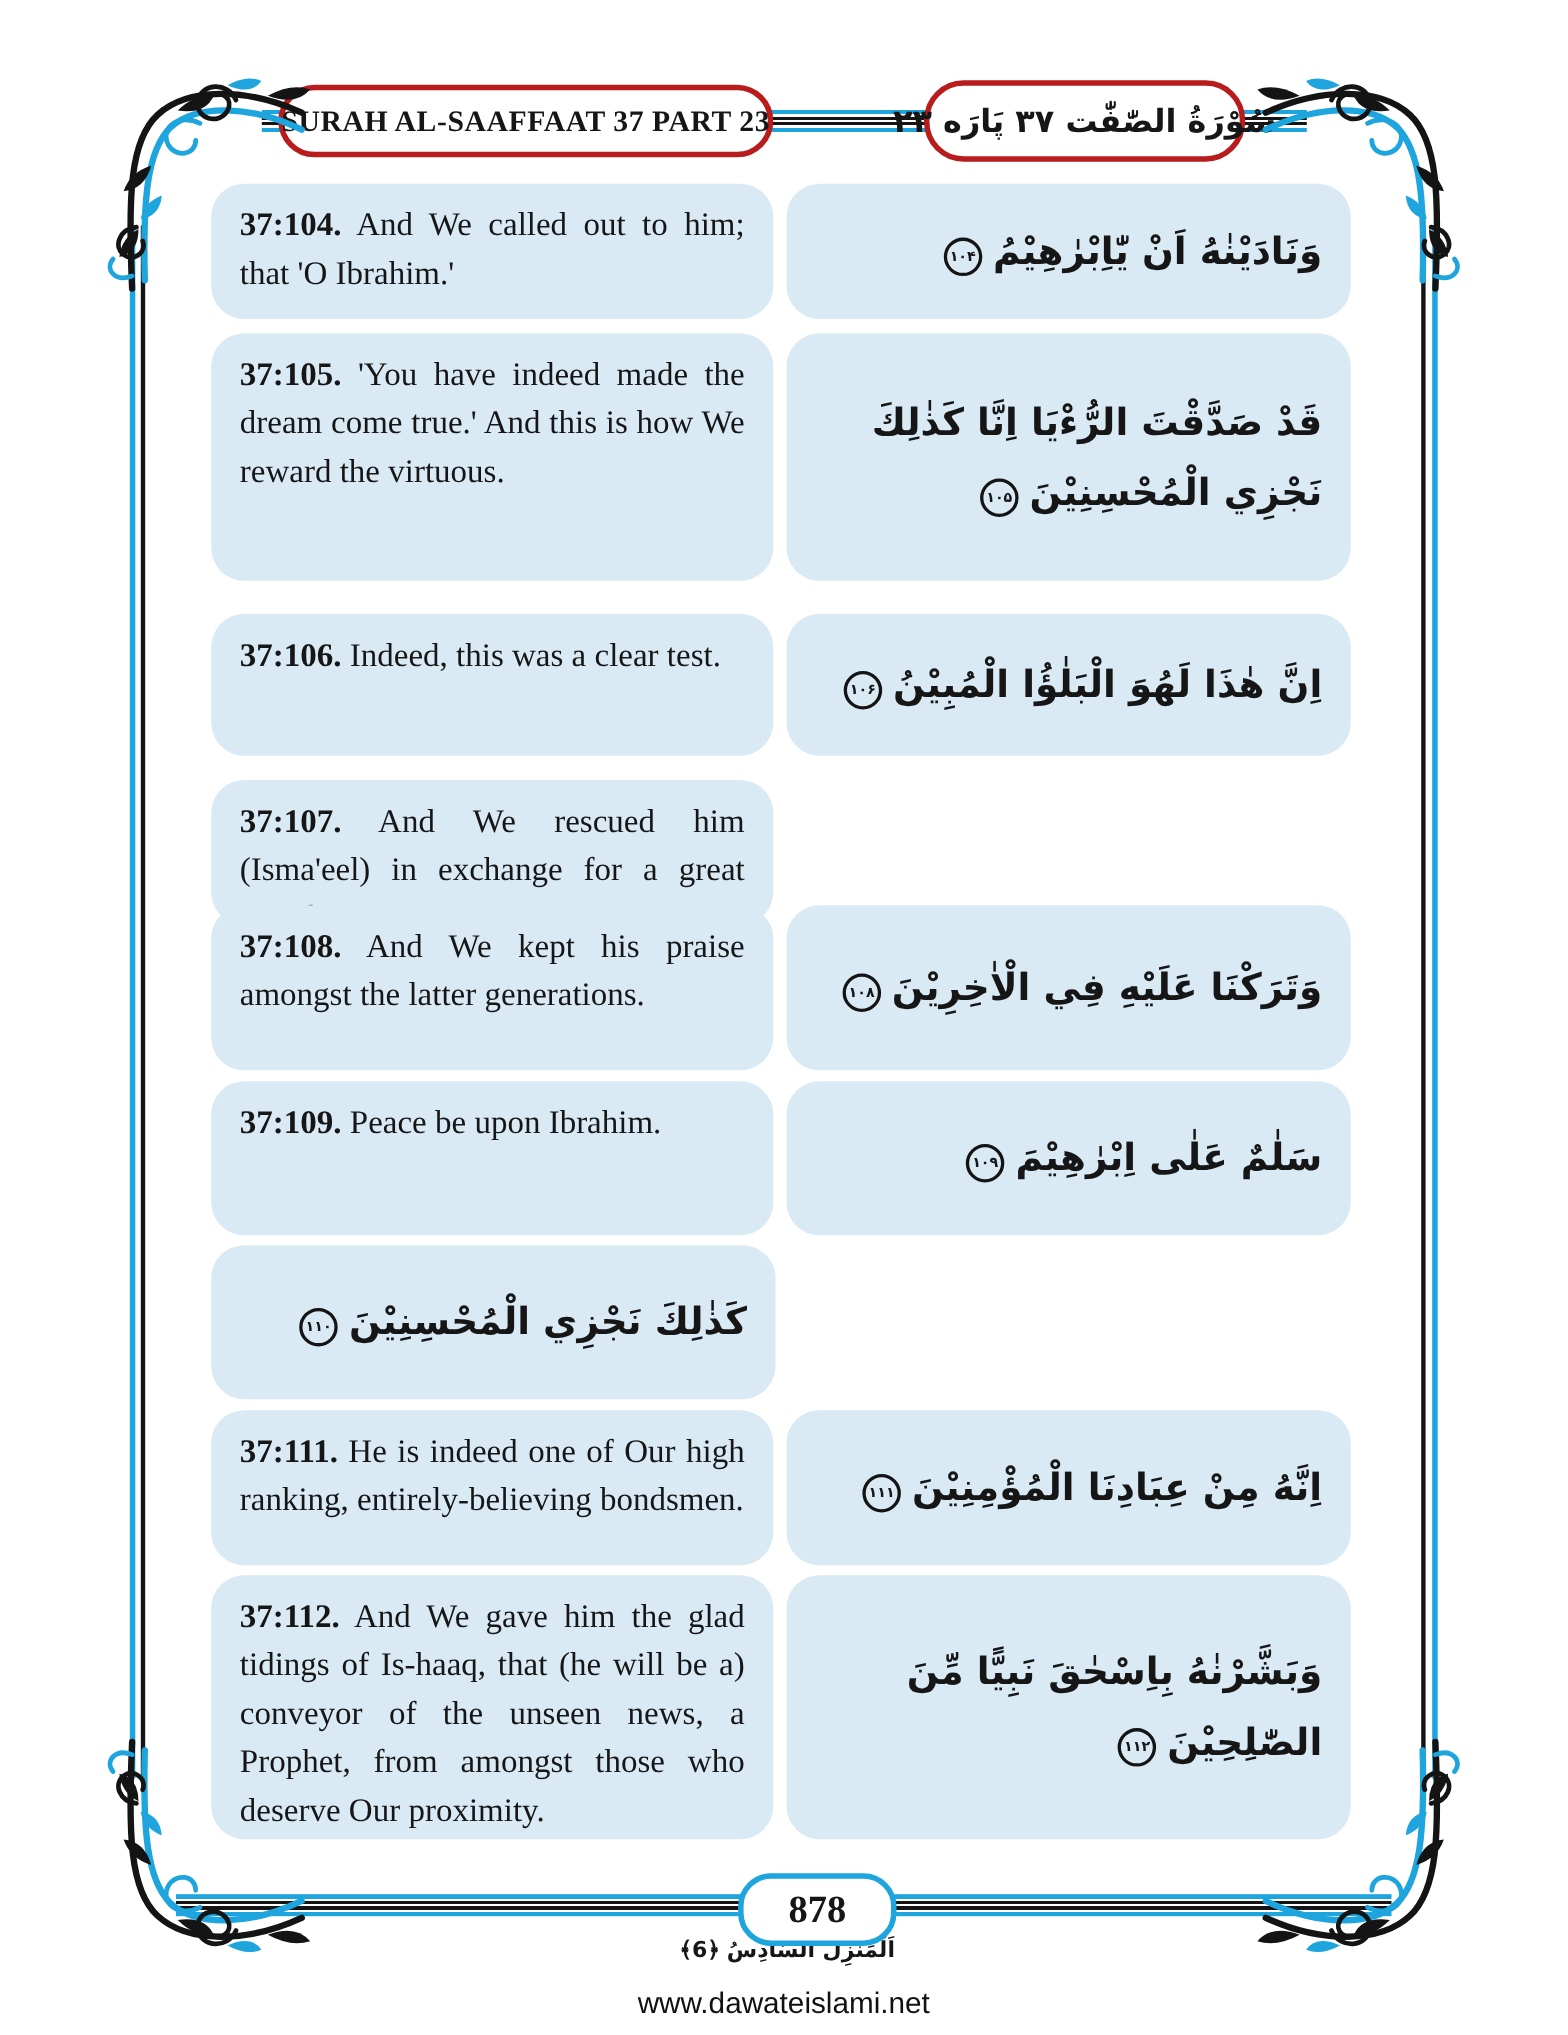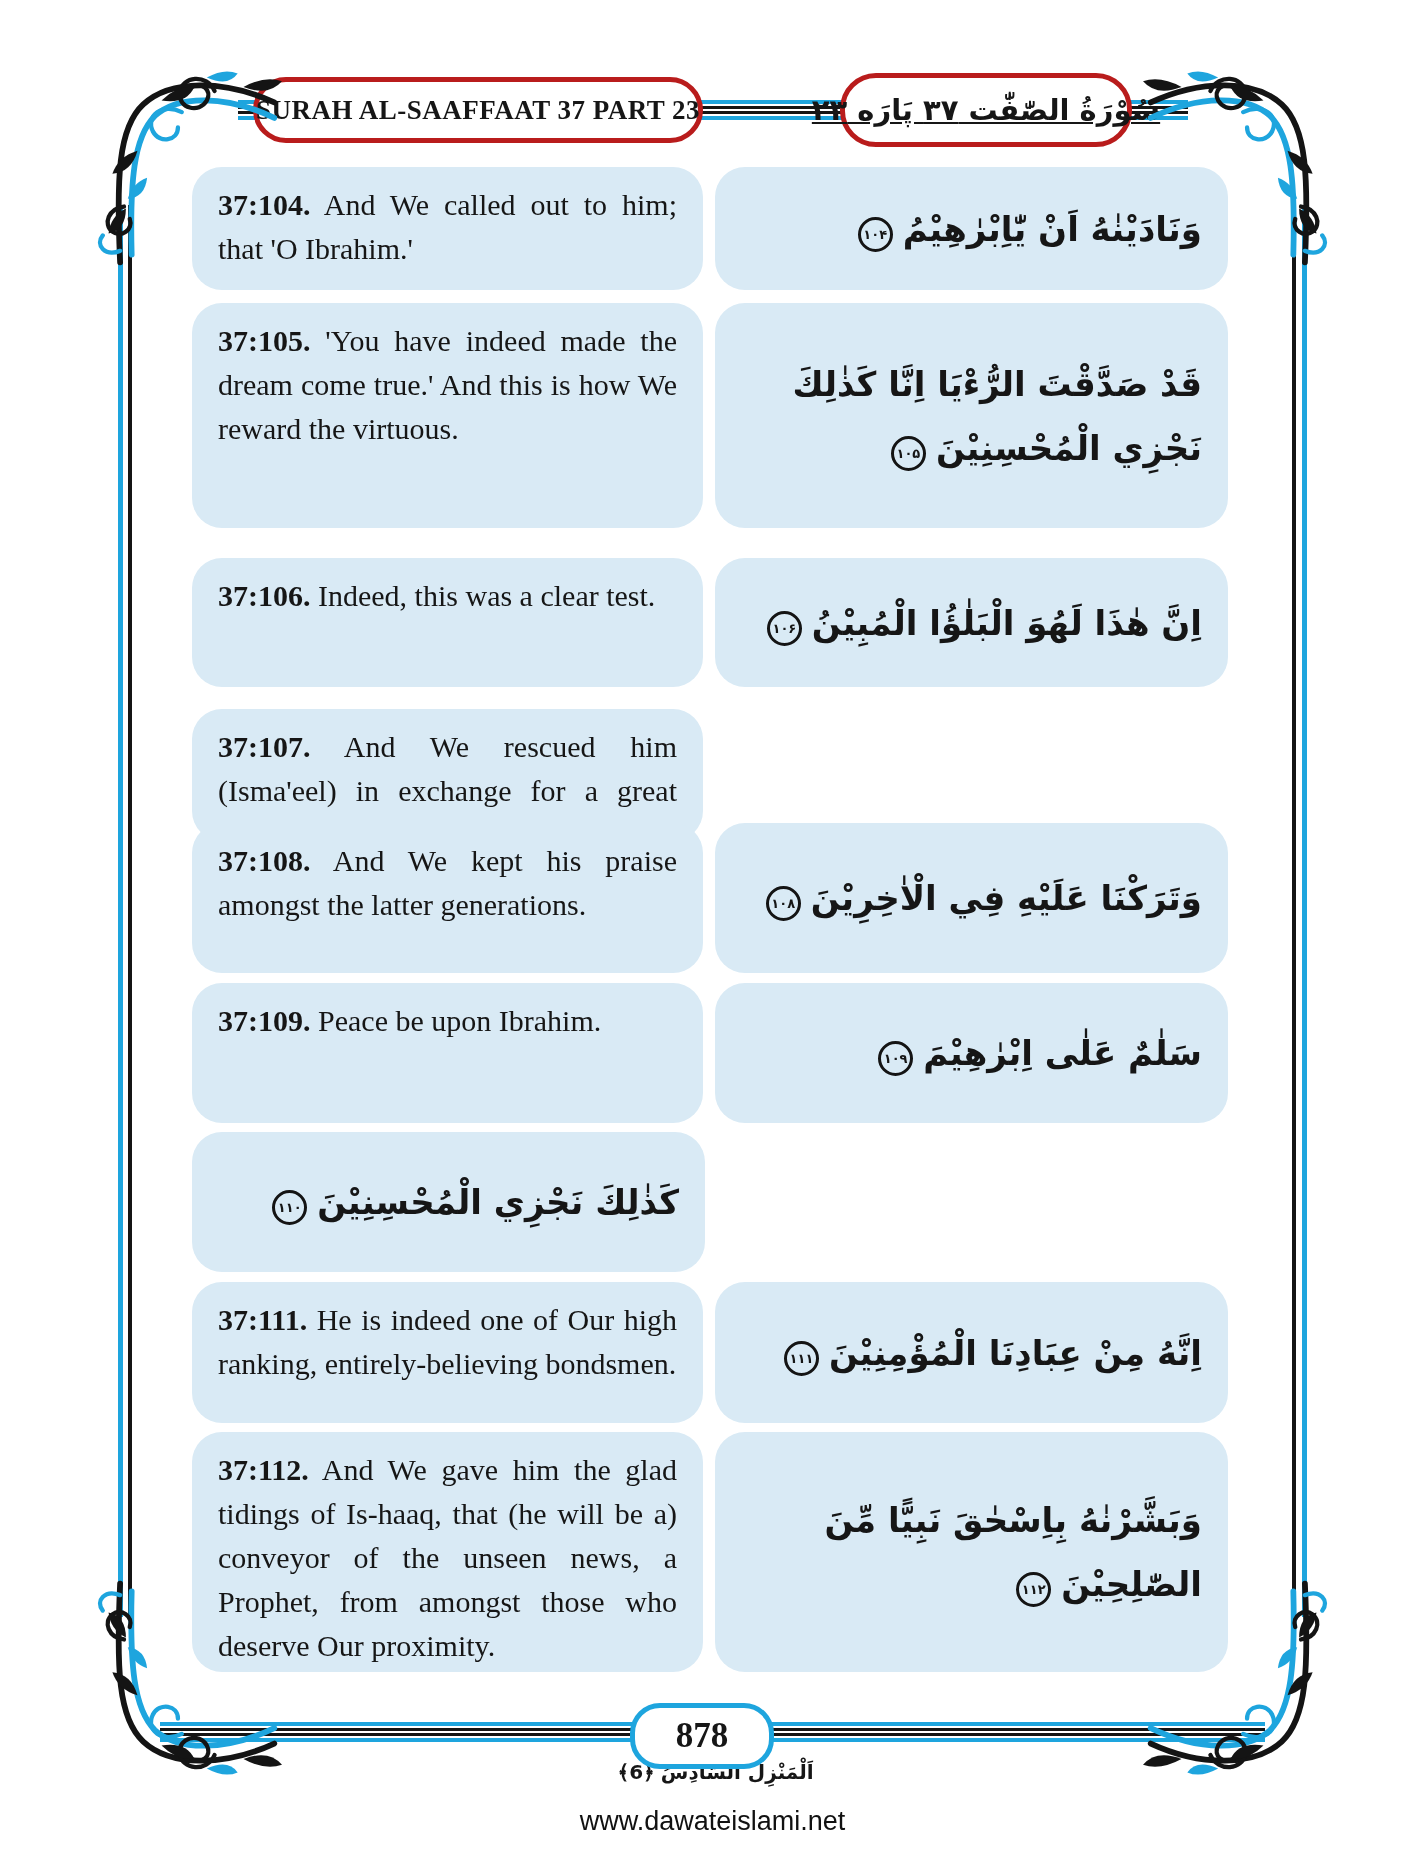--- a/index.html
+++ b/index.html
@@ -28,37 +28,37 @@
       #1ea5de 16px 20px);}
   .header-stripes{left:238px;top:100px;width:950px;}
   .footer-stripes{left:160px;top:1722px;width:1105px;}
 
   
   .pill{position:absolute;background:#fff;border:5px solid #b91c1c;border-radius:36px;
         display:flex;align-items:center;justify-content:center;z-index:2;}
   .left-pill{left:253px;top:77px;width:440px;height:56px;}
   .left-pill span{font-weight:bold;font-size:27px;letter-spacing:.5px;white-space:nowrap;}
   .right-pill{left:840px;top:73px;width:282px;height:64px;}
-  .right-pill span{font-family:"DejaVu Sans",sans-serif;font-weight:bold;font-size:29px;white-space:nowrap;text-decoration:underline;}
+  .right-pill span{font-family:"DejaVu Sans",sans-serif;font-weight:bold;font-size:29px;white-space:nowrap;}
 
   
   #rows .row{position:absolute;left:192px;width:1036px;display:flex;gap:12px;}
   .en-box,.ar-box{background:#d9eaf5;border-radius:30px;height:100%;box-sizing:border-box;}
   .en-box{width:511px;padding:16px 26px;}
   .en-text{margin:0;font-size:30px;line-height:44px;text-align:justify;}
   .en-text .ref{font-weight:bold;}
   .ar-box{width:513px;display:flex;align-items:center;padding:6px 26px;}
   .ar-inner{width:100%;text-align:right;font-family:"DejaVu Sans",sans-serif;
             font-weight:bold;font-size:34px;line-height:64px;}
   .ayah-marker{display:inline-flex;align-items:center;justify-content:center;
     width:29px;height:29px;border:3px solid #141414;border-radius:50%;
     font-size:13px;line-height:1;margin-right:10px;vertical-align:middle;transform:translateY(3px);}
 
   
-  .page-pill{position:absolute;left:630px;top:1703px;width:134px;height:56px;background:#fff;
+  .page-pill{position:absolute;left:671px;top:1703px;width:134px;height:56px;background:#fff;
     border:5px solid #1ea5de;border-radius:30px;display:flex;align-items:center;justify-content:center;z-index:2;}
   .page-pill span{font-weight:bold;font-size:35px;}
   .manzil{position:absolute;left:0;top:1760px;width:1425px;text-align:center;
     font-family:"DejaVu Sans",sans-serif;font-weight:bold;font-size:20px;}
   .manzil .mk{margin:0 6px;}
   .website{position:absolute;left:0;top:1806px;width:1425px;text-align:center;
     font-family:"Liberation Sans",sans-serif;font-size:27px;color:#111;}
 </style>
 </head>
 <body>

